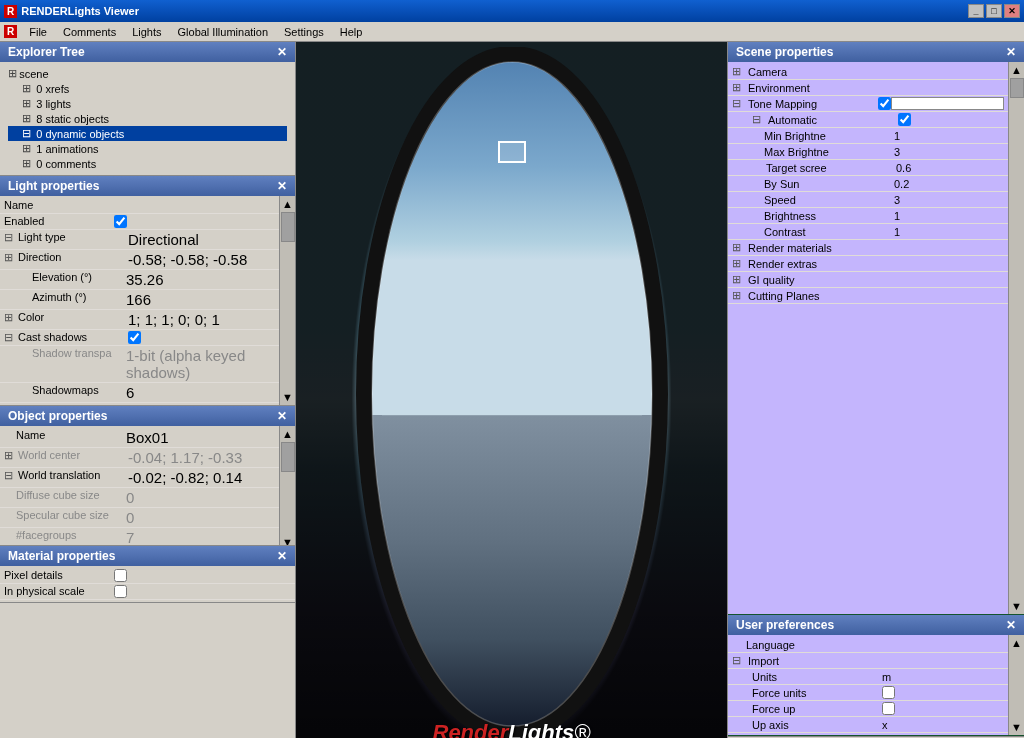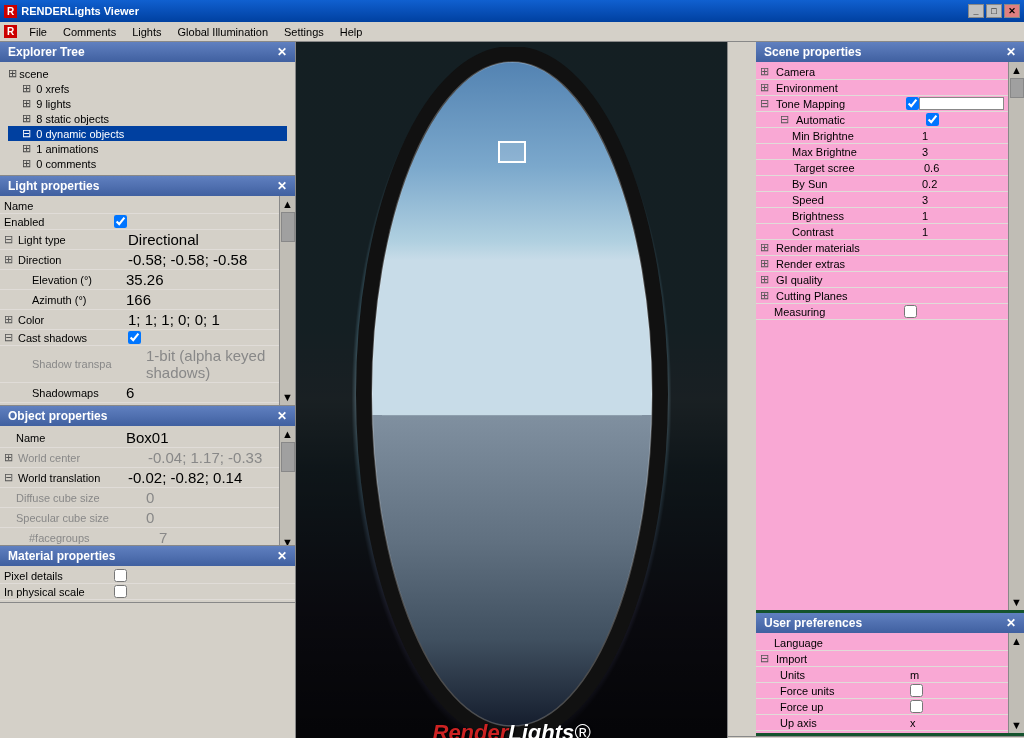--- a/index.html
+++ b/index.html
@@ -52,27 +52,27 @@
     #explorer-tree { flex: 0 0 auto; }
     .tree-content { padding: 4px 8px; }
     .tree-item { padding: 1px 0; cursor: pointer; display: flex; align-items: center; gap: 2px; }
     .tree-item.selected { background: #0040a0; color: white; }
     .tree-item span { font-size: 11px; }
     .expand-icon { font-size: 10px; color: #444; }
 
     
     .props-content { padding: 2px 0; overflow-y: auto; }
     .prop-row {
-      display: flex; align-items: center; min-height: 16px;
+      display: flex; align-items: flex-start; min-height: 16px;
       border-bottom: 1px solid #e0dcd8; padding: 1px 4px;
     }
     .prop-label { width: 110px; font-size: 11px; color: #000; flex-shrink: 0; }
     .prop-label.indented { padding-left: 16px; }
     .prop-value { flex: 1; font-size: 15px; color: #000; }
-    .prop-value.grayed { color: #888; margin-left: 20px; }
+    .prop-value.grayed { color: #888; }
     .prop-expand { width: 12px; font-size: 10px; color: #444; flex-shrink: 0; }
 
     input[type="checkbox"] { width: 13px; height: 13px; }
 
     
     #viewport {
       flex: 1; background: #1a1a2e; position: relative; overflow: hidden;
     }
 
     
@@ -92,23 +92,22 @@
     .render-logo .lights-part { color: white; font-weight: bold; }
 
     
     #right-panel {
       width: 297px; height: 716px; background: #d4d0c8;
       display: flex; flex-direction: column; border-left: 1px solid #888;
       overflow: hidden;
     }
 
     .right-section {
-      background: #f9a8d4; border-bottom: 3px solid #14532d;
+      background: #c4b5fd; border-bottom: 1px solid #14532d;
       flex-shrink: 0;
-      margin-left: 28px;
     }
     .right-section-header {
       background: linear-gradient(to bottom, #6080c0, #4060a0);
       color: white; font-weight: bold; font-size: 12px;
       padding: 3px 8px; display: flex; justify-content: space-between; align-items: center;
     }
 
     .right-props-content { padding: 2px 0; }
     .right-prop-row {
       display: flex; align-items: center; min-height: 16px;
@@ -171,21 +170,21 @@
         <div class="tree-item">
           <span class="expand-icon">⊞</span>
             <span>scene</span>
         </div>
         <div class="tree-item" style="padding-left:14px;">
           <span class="expand-icon" style="margin-right:3px;">⊞</span>
             <span>0 xrefs</span>
         </div>
         <div class="tree-item" style="padding-left:14px;">
           <span class="expand-icon" style="margin-right:3px;">⊞</span>
-            <span>9 lights</span>
+            <span>3 lights</span>
         </div>
         <div class="tree-item" style="padding-left:14px;">
           <span class="expand-icon" style="margin-right:3px;">⊞</span>
             <span>8 static objects</span>
         </div>
         <div class="tree-item selected" style="padding-left:14px;">
           <span class="expand-icon" style="margin-right:3px;color:white;">⊟</span>
             <span>0 dynamic objects</span>
         </div>
         <div class="tree-item" style="padding-left:14px;">
@@ -291,21 +290,21 @@
             <span class="prop-label" style="color:#888;">Diffuse cube size</span>
             <span class="prop-value grayed">0</span>
           </div>
           <div class="prop-row">
             <span class="prop-expand" style="width:12px;"></span>
             <span class="prop-label" style="color:#888;">Specular cube size</span>
             <span class="prop-value grayed">0</span>
           </div>
           <div class="prop-row">
             <span class="prop-expand" style="width:12px;"></span>
-            <span class="prop-label" style="color:#888;margin-left:13px;">#facegroups</span>
+            <span class="prop-label" style="color:#888;">#facegroups</span>
             <span class="prop-value grayed">7</span>
           </div>
         </div>
         <div class="scrollbar-v">
           <div style="height:16px;display:flex;align-items:center;justify-content:center;cursor:pointer;">▲</div>
           <div class="scroll-thumb"></div>
           <div style="flex:1;"></div>
           <div style="height:16px;display:flex;align-items:center;justify-content:center;cursor:pointer;">▼</div>
         </div>
       </div>
@@ -469,25 +468,20 @@
           <div class="right-prop-row">
             <span class="right-prop-expand plus-icon">⊞</span>
             <span class="right-prop-label">GI quality</span>
           </div>
 
           <div class="right-prop-row">
             <span class="right-prop-expand plus-icon">⊞</span>
             <span class="right-prop-label">Cutting Planes</span>
           </div>
 
-          <div class="right-prop-row">
-            <span style="width:14px;"></span>
-            <span class="right-prop-label">Measuring</span>
-            <input type="checkbox" style="">
-          </div>
         </div>
         <div class="scrollbar-v">
           <div style="height:16px;display:flex;align-items:center;justify-content:center;cursor:pointer;">▲</div>
           <div class="scroll-thumb" style="height:20px;"></div>
           <div style="flex:1;"></div>
           <div style="height:16px;display:flex;align-items:center;justify-content:center;cursor:pointer;">▼</div>
         </div>
       </div>
     </div>
 

